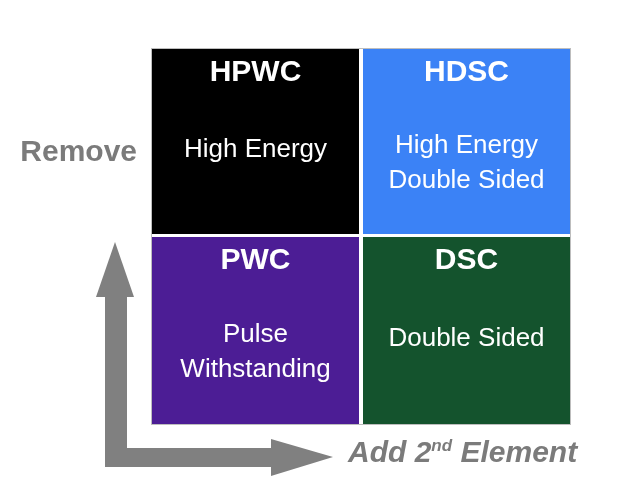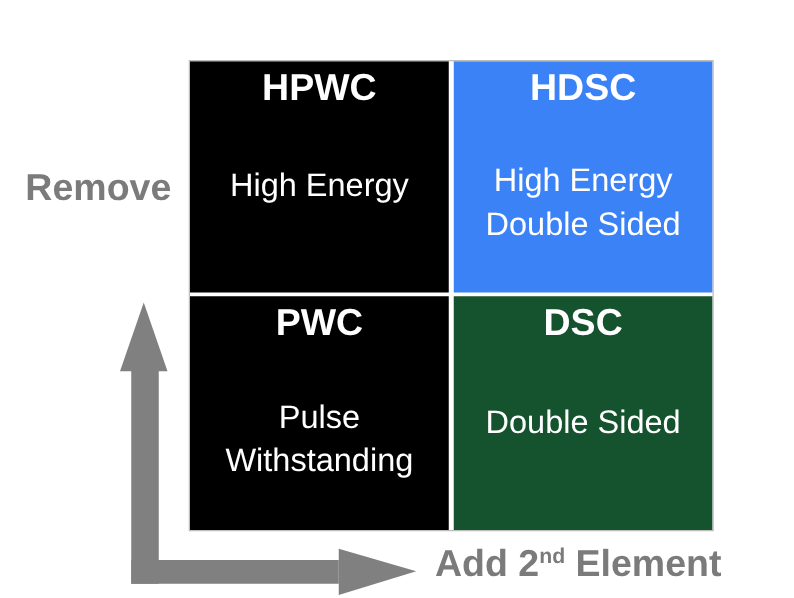--- a/index.html
+++ b/index.html
@@ -120,35 +120,35 @@
     </div>
 
     <div class="quadrant" style="background-color: #3b82f6;">
       <div class="q-title">HDSC</div>
       <div class="q-body">
         <div>High Energy</div>
         <div>Double Sided</div>
       </div>
     </div>
 
-    <div class="quadrant" style="background-color: #000000;">
+    <div class="quadrant" style="background-color: #4c1d95;">
       <div class="q-title">PWC</div>
       <div class="q-body">
         <div>Pulse</div>
         <div>Withstanding</div>
       </div>
     </div>
 
     <div class="quadrant" style="background-color: #14532d;">
       <div class="q-title">DSC</div>
       <div class="q-body q-single">
         <div>Double Sided</div>
         <div></div>
       </div>
     </div>
 
   </div>
 
-  <div class="x-label" style="color: rgb(123, 123, 123);">
+  <div class="x-label" style="color: rgb(123, 123, 123); font-style: italic;">
     <span>Add 2</span><sup>nd</sup><span> Element</span>
   </div>
 
 </div>
 
 </body></html>

